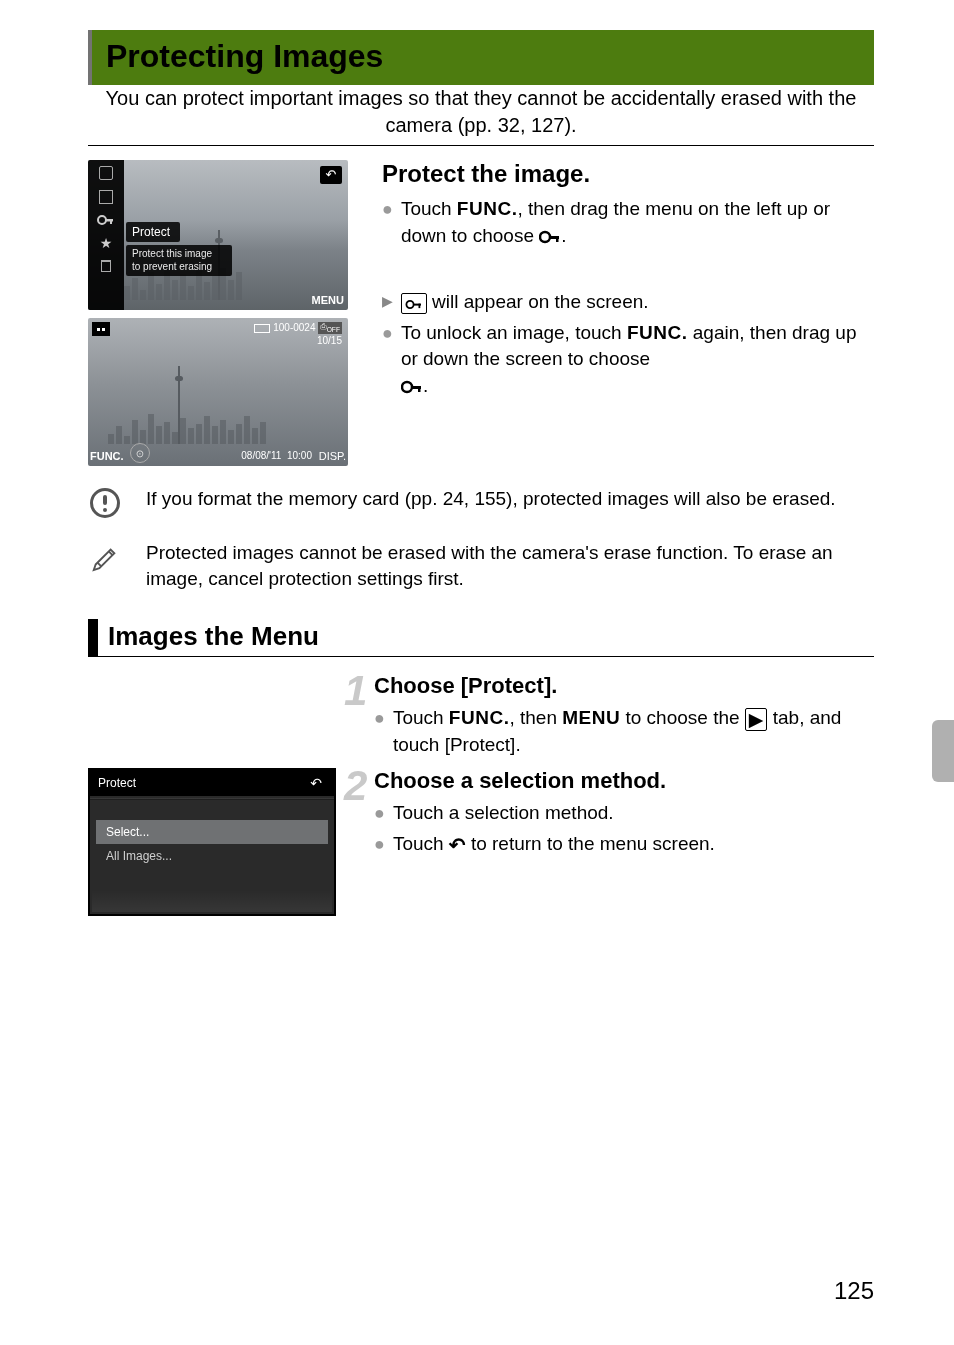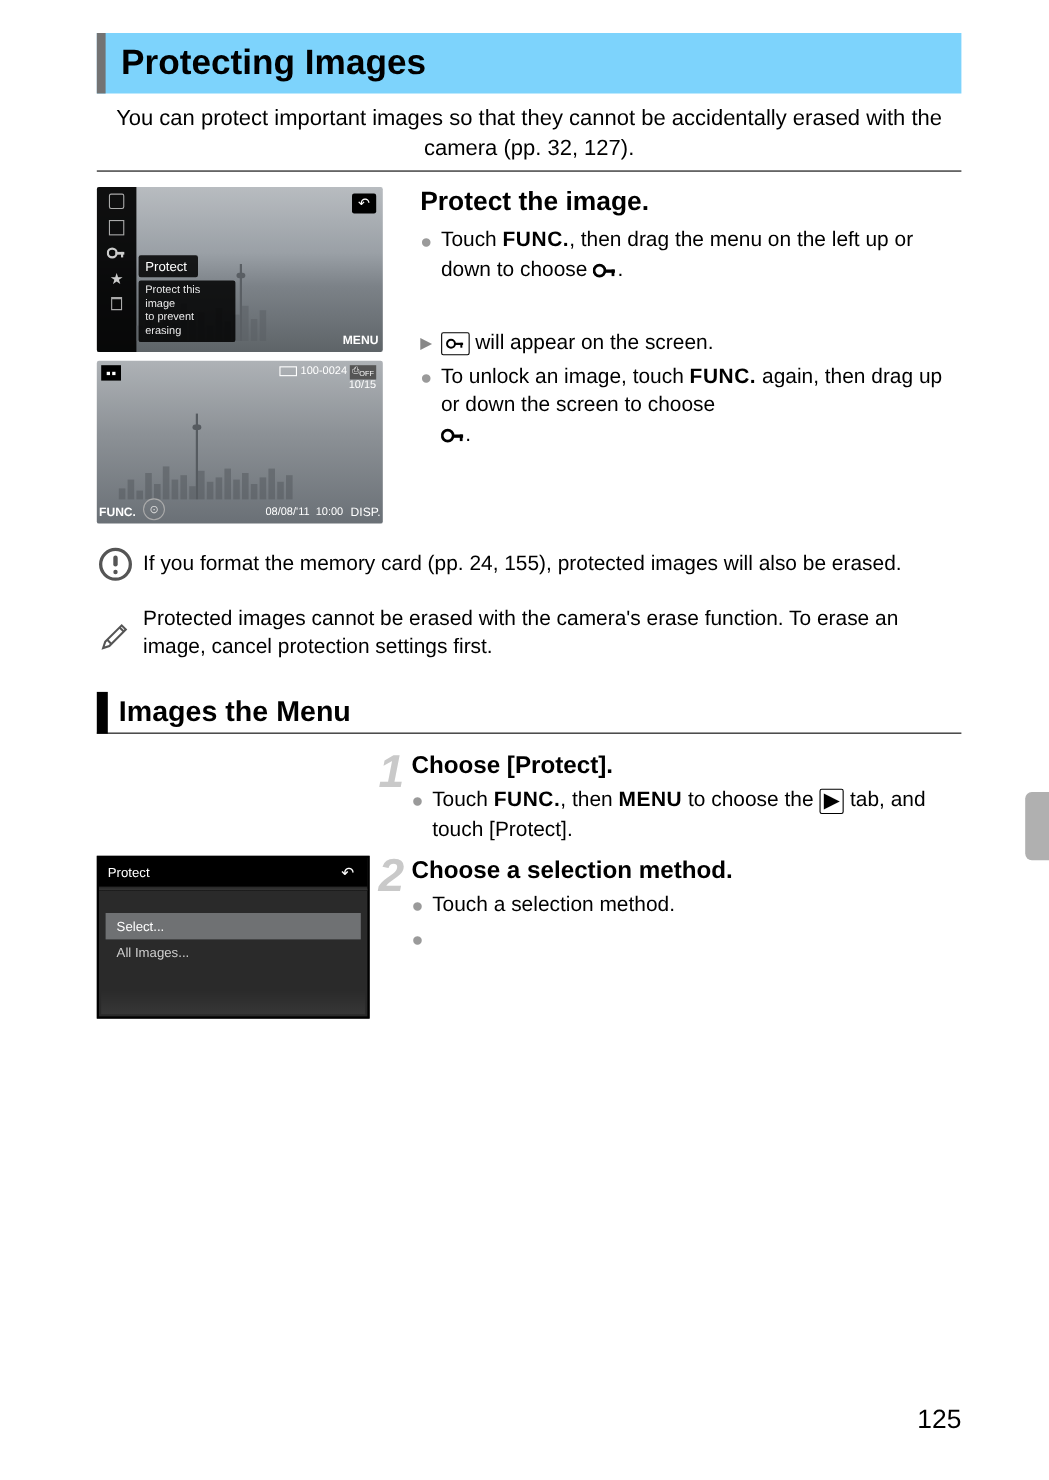--- a/index.html
+++ b/index.html
@@ -1,40 +1,40 @@
 <!DOCTYPE html>
 <html><head>
 <meta charset="utf-8">
 <style>
   * { box-sizing: border-box; margin: 0; padding: 0; }
   html, body { width: 954px; height: 1345px; background: #fff; font-family: Arial, Helvetica, sans-serif; color: #000; }
   .page { padding: 30px 80px 30px 88px; position: relative; height: 100%; }
 
   
-  .title-bar { background: #7dd3fc; border-left: 8px solid #737373; padding: 8px 14px 10px; margin-bottom: 10px; }
+  .title-bar { background: #4d7c0f; border-left: 4px solid #737373; padding: 8px 14px 10px; }
   .title-bar h1 { font-size: 32px; font-weight: 900; font-family: Arial, sans-serif; }
 
   .intro { font-size: 20px; line-height: 1.35; margin-bottom: 6px; text-align: center; }
   hr.sep { border: none; border-top: 1px solid #000; margin: 6px 0 14px; }
 
   .row { display: flex; gap: 34px; margin-bottom: 8px; }
 
   
   .shots { width: 260px; flex: 0 0 260px; }
 
   
   .shot1 { width: 260px; height: 150px; background: linear-gradient(#b8bcc0, #9aa0a6 40%, #7c8288 60%, #5e6468); border-radius: 2px; position: relative; overflow: hidden; margin-bottom: 8px; }
   .shot1 .leftbar { position: absolute; left: 0; top: 0; bottom: 0; width: 36px; background: rgba(0,0,0,0.92); display: flex; flex-direction: column; align-items: center; padding-top: 6px; gap: 10px; }
   .leftbar .li-icon { width: 14px; height: 14px; border: 1px solid #aaa; border-radius: 2px; }
   .leftbar .li-star { color:#ccc; font-size:14px; line-height:1;}
   .leftbar .li-trash { width:10px; height:12px; border:1px solid #aaa; border-top:2px solid #aaa;}
   .shot1 .backarrow { position: absolute; right: 6px; top: 6px; width: 22px; height: 18px; background: #000; color: #fff; font-size: 13px; text-align: center; line-height: 18px; border-radius: 2px; }
   .shot1 .menu-pop { position: absolute; left: 38px; top: 62px; }
   .shot1 .menu-pop .hdr { background: rgba(0,0,0,0.85); color: #fff; font-size: 12px; padding: 3px 10px 3px 6px; border-radius: 2px; display: inline-block; margin-bottom: 3px;}
-  .shot1 .menu-pop .sub { background: rgba(0,0,0,0.85); color: #eaeaea; font-size: 10px; padding: 3px 6px; border-radius: 2px; line-height: 1.25; display:block; width: 88px;}
+  .shot1 .menu-pop .sub { background: rgba(0,0,0,0.85); color: #eaeaea; font-size: 10px; padding: 3px 6px; border-radius: 2px; line-height: 1.25; display:block; width: 106px;}
   .shot1 .menubtn { position: absolute; right: 4px; bottom: 4px; color: #fff; font-size: 11px; font-weight: bold; }
   .shot1 .skyline { position:absolute; left:36px; right:0; bottom:10px; height:40px; display:flex; align-items:flex-end; gap:2px; opacity:0.5;}
   .shot1 .skyline span{ width:6px; background:#5a5f64;}
   .shot1 .tower{ position:absolute; left:130px; bottom:10px; width:2px; height:70px; background:#5a5f64;}
   .shot1 .tower::before{content:""; position:absolute; top:8px; left:-3px; width:8px; height:5px; background:#5a5f64; border-radius:3px;}
 
   
   .shot2 { width: 260px; height: 148px; background: linear-gradient(#aeb2b6, #8c9196 45%, #6a7076); position: relative; overflow: hidden; border-radius: 2px; }
   .shot2 .topline { position:absolute; top:4px; right:6px; color:#fff; font-size:10px; text-align:right; line-height:1.25;}
   .shot2 .topline .batt{ display:inline-block; width:16px; height:9px; border:1px solid #fff; vertical-align:middle; margin-right:3px;}
@@ -55,21 +55,21 @@
   .instr h3 { font-size: 24px; font-weight: bold; margin-bottom: 8px; }
   .bullet { display: flex; gap: 8px; font-size: 19px; line-height: 1.4; margin-bottom: 4px; }
   .bullet .dot { color: #9a9a9a; font-size: 18px; line-height: 1.5; }
   .bullet .arrow { color: #888; font-size: 14px; line-height: 1.8; }
   .func-label { font-family: Arial, sans-serif; font-weight: bold; letter-spacing: 0.5px; }
   .keyicon { display: inline-block; vertical-align: middle; }
   .keyicon.boxed { border: 1.5px solid #000; padding: 0 3px; border-radius: 2px; line-height: 1; }
   .keyicon svg { vertical-align: middle; }
 
   
-  .info-row { display: flex; gap: 8px; align-items: center; margin-top: 20px; }
+  .info-row { display: flex; gap: 24px; align-items: flex-start; margin-top: 20px; }
   .info-icon { width: 34px; height: 34px; flex: 0 0 34px; display:flex; align-items:center; justify-content:center;}
   .info-text { font-size: 19px; line-height: 1.35; flex: 1; }
   .circ { width: 30px; height: 30px; border: 3px solid #555; border-radius: 50%; position: relative; }
   .circ::before { content: ""; position: absolute; left: 50%; top: 4px; width: 4px; height: 10px; background: #555; transform: translateX(-50%); border-radius: 2px; }
   .circ::after { content: ""; position: absolute; left: 50%; bottom: 3px; width: 4px; height: 4px; background: #555; transform: translateX(-50%); border-radius: 50%; }
   .pencil svg { width: 30px; height: 30px; }
 
   
   .section-h { border-left: 10px solid #000; border-bottom: 1px solid #000; padding: 2px 0 4px 10px; font-size: 26px; font-weight: 900; margin: 28px 0 16px; }
 
@@ -290,19 +290,22 @@
     </div>
     <div class="step-right">
       <span class="big-num">2</span>
       <h3>Choose a selection method.</h3>
       <div class="bullet">
         <span class="dot">●</span>
         <span>Touch a selection method.</span>
       </div>
       <div class="bullet">
         <span class="dot">●</span>
+        <span>
+          <span>Touch </span><span class="keyicon" style="font-weight:bold; font-size:20px;">↶</span><span> to return to the menu screen.</span>
+        </span>
       </div>
     </div>
   </div>
 
   <div class="sidetab"></div>
   <div class="pagenum">125</div>
 </div>
 
 </body></html>

